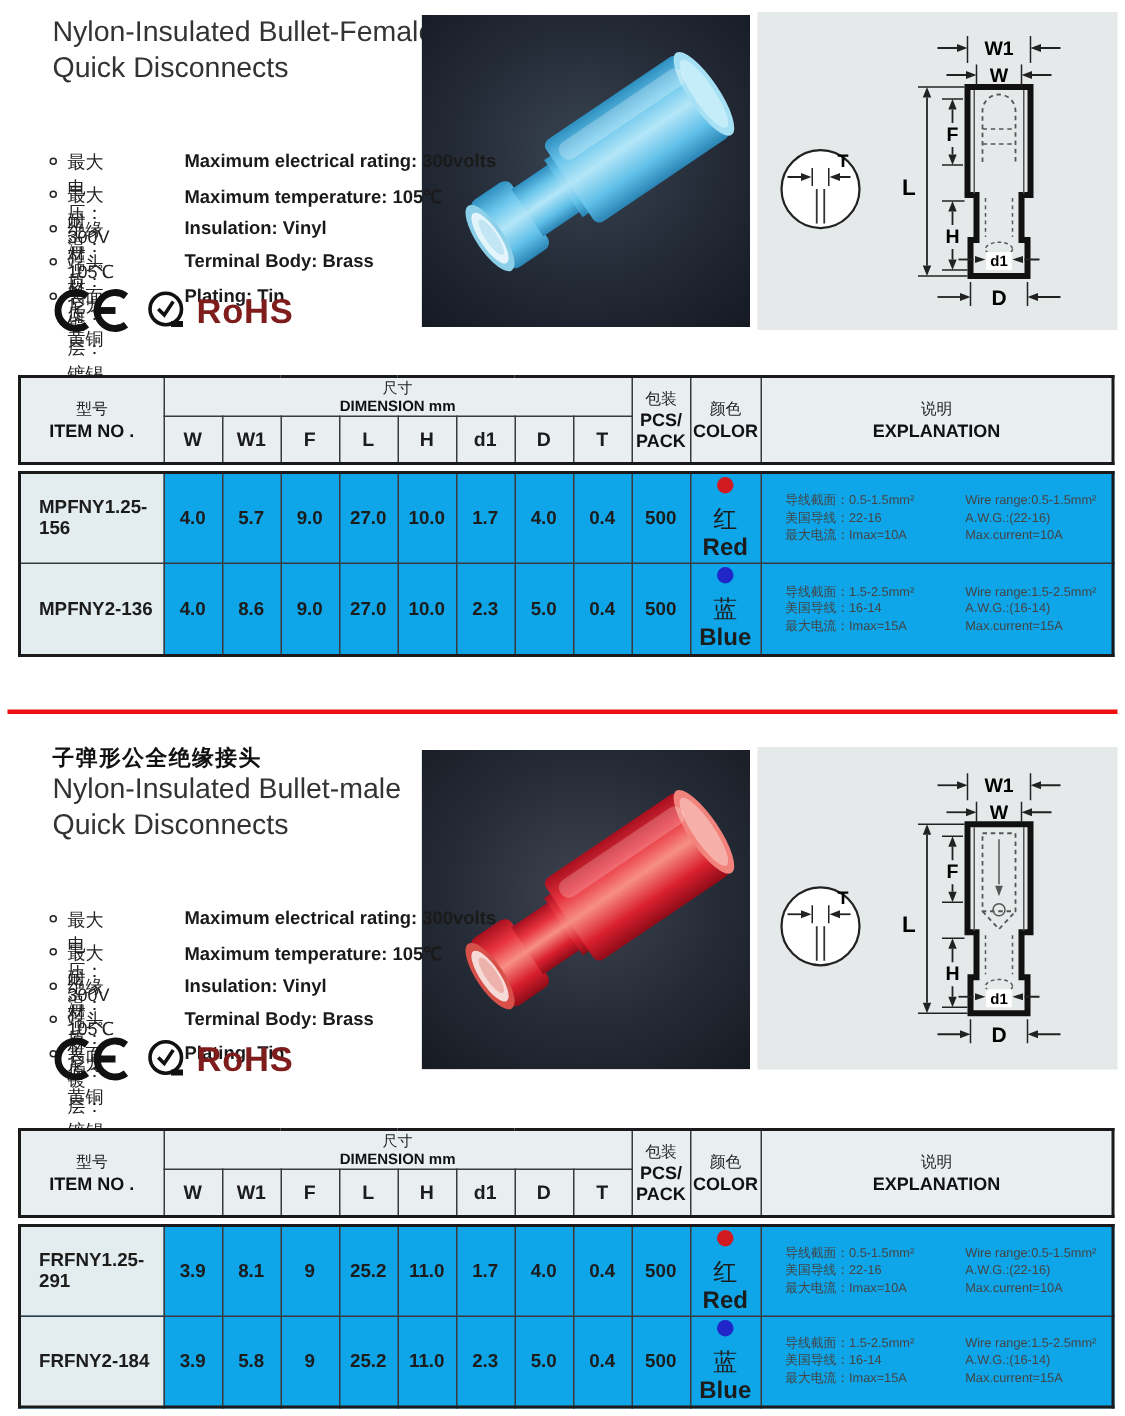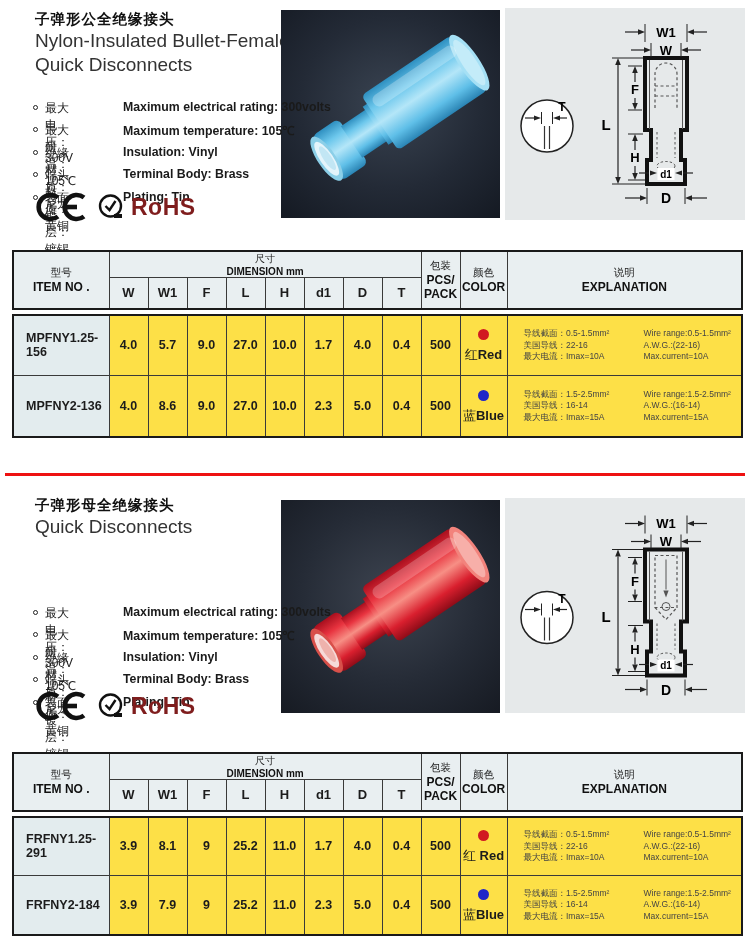--- a/index.html
+++ b/index.html
@@ -16,53 +16,52 @@
             border:1.6px solid #222; border-radius:50%; }
   .spec-zh { position:absolute; left:12px; font-size:12px; color:#222; }
   .spec-en { position:absolute; left:90px; font-size:12.3px; font-weight:bold; color:#1a1a1a; white-space:nowrap; }
   .certs { position:absolute; display:flex; align-items:center; gap:7px; }
   .rohs-text { font-size:23px; font-weight:bold; color:#7f1d1d; letter-spacing:0.5px; }
   .photo { position:absolute; overflow:hidden; }
   .diagram { position:absolute; background:#e6e9ea; }
   .tblwrap { position:absolute; }
   table { border-collapse:collapse; table-layout:fixed; width:729px; }
   .thead-table { background:#e9eff1; border:2px solid #1a1a1a; }
-  .tbody-table { border:2px solid #1a1a1a; margin-top:4px; background:#fde047; }
+  .tbody-table { border:2px solid #1a1a1a; margin-top:4px; background:#0ea5e9; }
   td { border:1px solid #3a3a3a; text-align:center; vertical-align:middle; overflow:hidden; }
   .hd-zh { font-size:10.5px; color:#222; }
   .hd-en { font-size:12px; font-weight:bold; color:#111; }
   .hd-dim-zh { font-size:10px; color:#222; }
   .hd-dim-en { font-size:10px; font-weight:bold; color:#111; }
   .hd-letter { font-size:13px; font-weight:bold; }
   .row-h1 td { height:26px; }
   .row-h2 td { height:31px; }
   .body-row1 td { height:61px; }
   .body-row2 td { height:59px; }
   .item-cell { background:#e3ecee; font-size:12.5px; font-weight:bold; text-align:left; padding-left:12px; }
   .num { font-size:12.5px; font-weight:bold; }
   .dot { display:inline-block; width:11px; height:11px; border-radius:50%; }
   .dot-red { background:#d11a21; }
   .dot-blue { background:#2026c8; }
-  .clabel { font-size:13px; margin-top:2px; }
+  .clabel { font-size:16px; margin-top:2px; }
   .clabel .en { font-weight:bold; }
   .explcell { text-align:left; padding-left:16px; }
   .expl-grid { display:grid; grid-template-columns:112px auto; column-gap:8px;
                font-size:8.5px; line-height:11.5px; color:#444; }
   .divider { position:absolute; left:5px; width:740px; height:3px; }
   svg text { font-family:"Liberation Sans", sans-serif; }
 </style>
 </head>
 <body>
 
 <div class="page">
 
   <div class="sec" style="top:0;height:473px;">
 
     <div class="titles" style="left:35px;top:10px;">
-      <div class="title-zh">子弹形公全绝缘接头</div>
       <div class="title-en">Nylon-Insulated Bullet-Female</div>
       <div class="title-en">Quick Disconnects</div>
     </div>
 
     <div class="photo" style="left:281px;top:10px;width:219px;height:208px;">
       <svg width="219" height="208" viewBox="0 0 219 208">
         <defs>
           <radialGradient id="bg1" cx="50%" cy="45%" r="75%">
             <stop offset="0%" stop-color="#3a4452"></stop>
               <stop offset="55%" stop-color="#232a36"></stop>
@@ -332,21 +331,22 @@
       </tbody>
         </table>
     </div>
   </div>
 
   <div class="divider" style="top:473px;background:#ee1111;"></div>
 
   <div class="sec" style="top:475px;height:469px;">
 
     <div class="titles" style="left:35px;top:21px;">
-      <div class="title-zh">子弹形母全绝缘接头</div>
+      <div class="title-zh">子弹形公全绝缘接头</div>
+      <div class="title-en">Nylon-Insulated Bullet-male</div>
       <div class="title-en">Quick Disconnects</div>
     </div>
 
     <div class="photo" style="left:281px;top:25px;width:219px;height:213px;">
       <svg width="219" height="213" viewBox="0 0 219 213">
         <defs>
           <radialGradient id="bg2" cx="50%" cy="45%" r="75%">
             <stop offset="0%" stop-color="#3d4450"></stop>
               <stop offset="55%" stop-color="#252b36"></stop>
               <stop offset="100%" stop-color="#161a22"></stop>
@@ -580,21 +580,21 @@
             <span>美国导线：22-16</span>
                   <span>A.W.G.:(22-16)</span>
             <span>最大电流：Imax=10A</span>
                   <span>Max.current=10A</span>
           </div>
               </td>
         </tr>
         <tr class="body-row2">
           <td class="item-cell">FRFNY2-184</td>
           <td class="num">3.9</td>
-          <td class="num">7.9</td>
+          <td class="num">5.8</td>
           <td class="num">9</td>
           <td class="num">25.2</td>
           <td class="num">11.0</td>
           <td class="num">2.3</td>
           <td class="num">5.0</td>
           <td class="num">0.4</td>
           <td class="num">500</td>
           <td><span class="dot dot-blue"></span><div class="clabel"><span>蓝</span><span class="en">Blue</span></div></td>
           <td class="explcell">
                 <div class="expl-grid">

